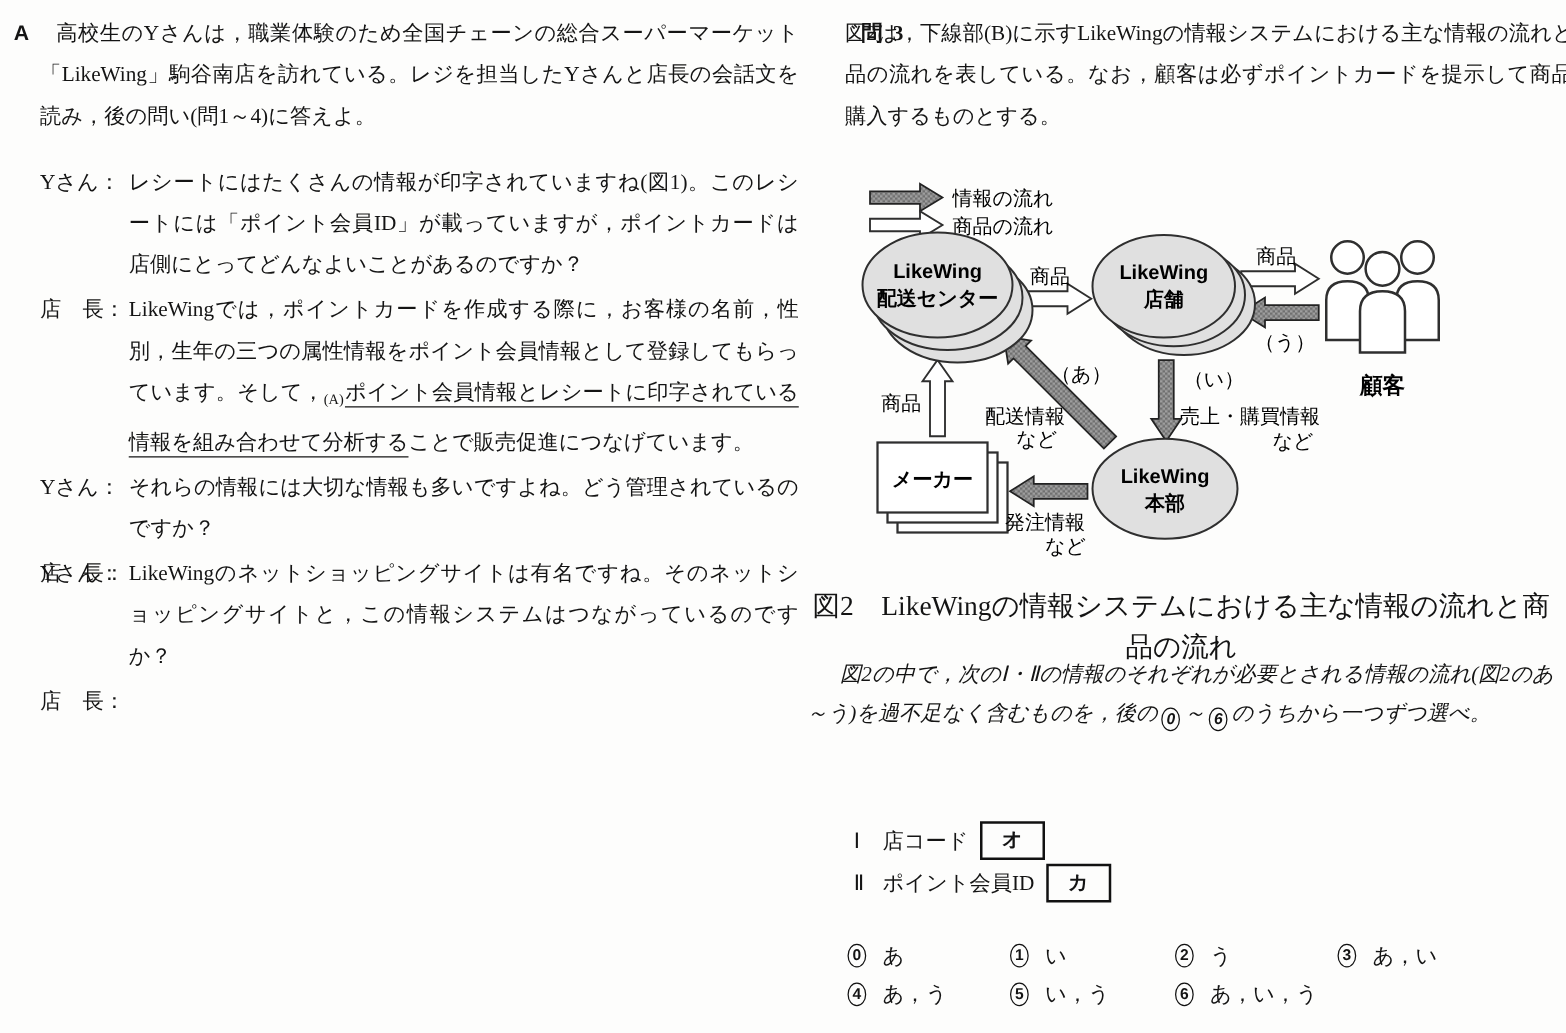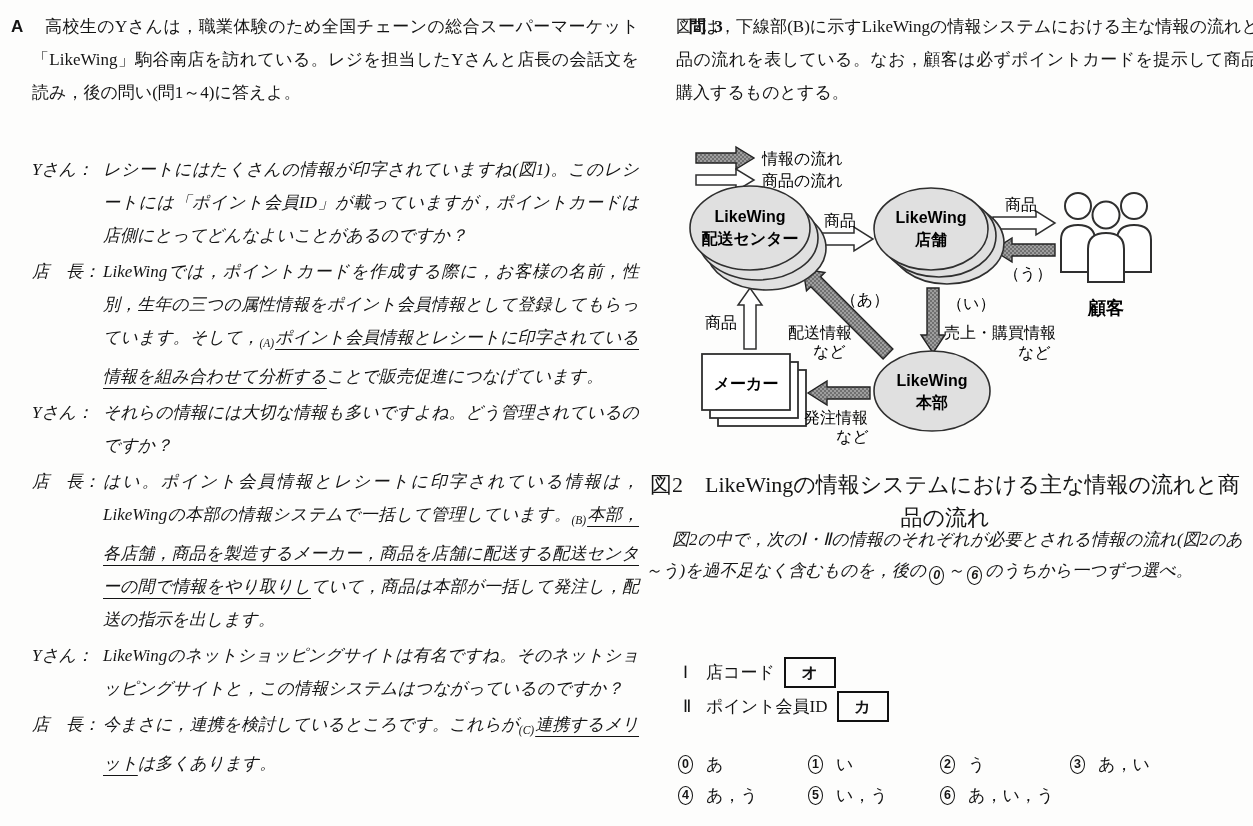--- a/index.html
+++ b/index.html
@@ -12,21 +12,21 @@
   
   .col-left{
     position:absolute;left:32px;top:10px;width:607px;
     font-size:17px;line-height:33px;text-align:justify;
   }
   .intro{position:relative;text-indent:13px;}
   .seclabel{
     position:absolute;left:-21px;top:0;text-indent:0;
     font-family:"Liberation Sans",sans-serif;font-weight:bold;
   }
-  #dialog{margin-top:44px;font-style:italic;}
+  #dialog{margin-top:20px;}
   .dline{position:relative;padding-left:71px;}
   .dline + .dline{margin-top:3px;}
   .speaker{position:absolute;left:0;top:0;}
   .u{
     text-decoration:underline;
     text-underline-offset:6px;
     text-decoration-thickness:1.4px;
   }
   .marker{font-size:11.5px;vertical-align:-4px;margin-right:1px;}
 
@@ -76,23 +76,23 @@
 <div class="page">
 
   <div class="col-left">
     <div class="intro">
       <span class="seclabel">A</span><span>高校生のYさんは，職業体験のため全国チェーンの総合スーパーマーケット「LikeWing」駒谷南店を訪れている。レジを担当したYさんと店長の会話文を読み，後の問い(問1～4)に答えよ。</span>
     </div>
     <div id="dialog">
         <div class="dline"><span class="speaker">Yさん：</span><span class="dtext"><span>レシートにはたくさんの情報が印字されていますね(図1)。このレシートには「ポイント会員ID」が載っていますが，ポイントカードは店側にとってどんなよいことがあるのですか？</span></span></div>
         <div class="dline"><span class="speaker">店　長：</span><span class="dtext"><span>LikeWingでは，ポイントカードを作成する際に，お客様の名前，性別，生年の三つの属性情報をポイント会員情報として登録してもらっています。そして，</span><span class="marker">(A)</span><span class="u">ポイント会員情報とレシートに印字されている情報を組み合わせて分析する</span><span>ことで販売促進につなげています。</span></span></div>
         <div class="dline"><span class="speaker">Yさん：</span><span class="dtext"><span>それらの情報には大切な情報も多いですよね。どう管理されているのですか？</span></span></div>
-        <div class="dline"><span class="speaker">店　長：</span><span class="dtext"><span>はい。ポイント会員情報とレシートに印字されている情報は，LikeWingの本部の情報システムで一括して管理しています。</span><span class="marker">(B)</span><span class="u">本部，各店舗，商品を製造するメーカー，商品を店舗に配送する配送センターの間で情報をやり取りし</span><span>ていて，商品は本部が一括して発注し，配送の指示を出します。</span></span></div>
+        <div class="dline"><span class="speaker">店　長：</span></div>
         <div class="dline"><span class="speaker">Yさん：</span><span class="dtext"><span>LikeWingのネットショッピングサイトは有名ですね。そのネットショッピングサイトと，この情報システムはつながっているのですか？</span></span></div>
-        <div class="dline"><span class="speaker">店　長：</span><span class="dtext"><span>今まさに，連携を検討しているところです。これらが</span><span class="marker">(C)</span><span class="u">連携するメリット</span><span>は多くあります。</span></span></div>
+        <div class="dline"><span class="speaker">店　長：</span></div>
       </div>
   </div>
 
   <div class="col-right">
 
     <div class="qhead">
       <span class="qlabel">問 3</span><span>図2は，下線部(B)に示すLikeWingの情報システムにおける主な情報の流れと商品の流れを表している。なお，顧客は必ずポイントカードを提示して商品を購入するものとする。</span>
     </div>
 
     <svg class="fig" width="565" height="320" viewBox="0 0 565 320" xmlns="http://www.w3.org/2000/svg">

